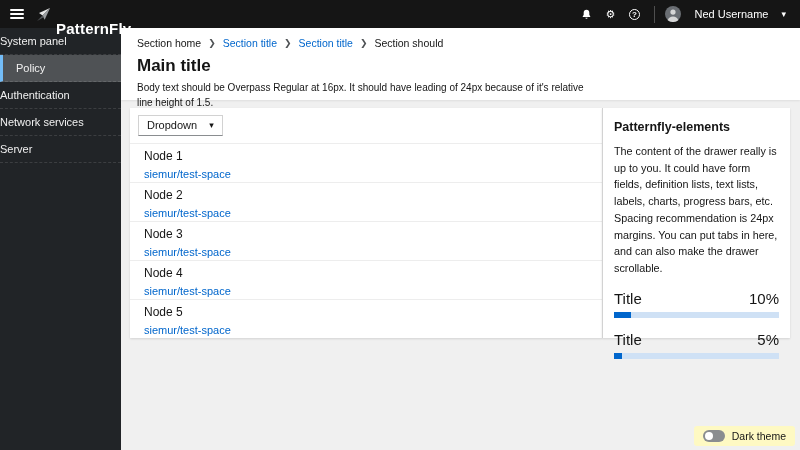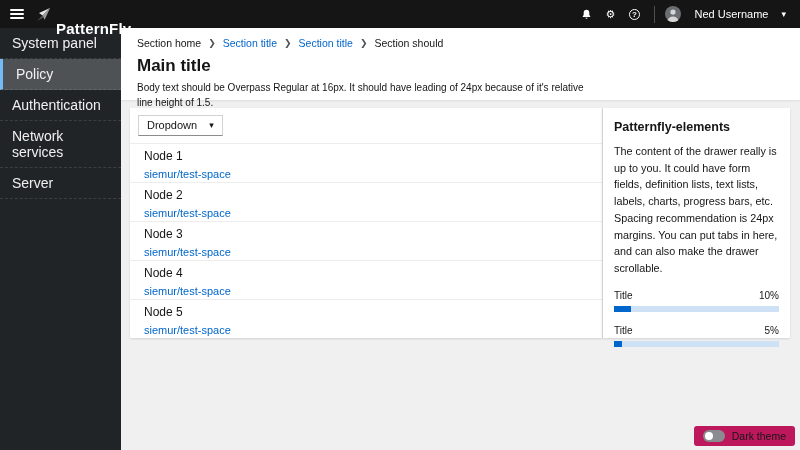--- a/index.html
+++ b/index.html
@@ -27,21 +27,21 @@
   .q-circle{ width:11px; height:11px; border:1px solid #fff; border-radius:50%; color:#fff;
     font-size:8px; font-weight:700; display:flex; align-items:center; justify-content:center; }
   .head-divider{ width:1px; height:17px; background:rgba(255,255,255,.25); margin:0 10px 0 8px; }
   .user-menu{ display:flex; align-items:center; gap:13px; margin-right:14px; cursor:pointer; }
   .user-name{ color:#fff; font-size:11px; }
   .caret{ color:#fff; font-size:9px; font-family:"DejaVu Sans", sans-serif; }
 
   
   .sidebar{ position:absolute; top:28px; left:0; width:121px; bottom:0; background:#212427; z-index:4;}
   .nav-item{
-    padding:7px 8px 7px 12px; font-size:14px; color:#f0f0f0; cursor:pointer;
+    padding:7px 8px 7px 0; font-size:11px; color:#f0f0f0; cursor:pointer;
     border-bottom:1px dashed rgba(255,255,255,.12);
   }
   .nav-item.current{
     background:#4f5255; border-left:3px solid #73bcf7; padding-left:13px;
   }
 
   
   .page-header{
     position:absolute; left:121px; top:28px; width:679px; height:72px;
     background:#fff; padding:9px 16px 0 16px;
@@ -75,27 +75,27 @@
   
   .drawer-panel{
     position:absolute; left:602px; top:108px; width:188px; height:230px;
     background:#fff; border-left:1px solid #d2d2d2;
     box-shadow:0 1px 2px rgba(3,3,3,.12);
     padding:12px 11px;
   }
   .drawer-title{ font-size:12.5px; font-weight:700; }
   .drawer-body{ font-size:10.8px; line-height:1.55; margin-top:9px; color:#151515; }
   .progress-group{ margin-top:13px; }
-  .progress-head{ display:flex; justify-content:space-between; font-size:10px;align-items:center; }
+  .progress-head{ display:flex; justify-content:space-between; font-size:15px;align-items:center; }
   .progress-track{ height:6px; background:#cfe1f5; margin-top:5px; }
   .progress-fill{ height:100%; background:#0066cc; }
 
   
   .theme-card{
-    position:absolute; right:5px; bottom:4px; background:#be185d; border-radius:3px;
+    position:absolute; right:5px; bottom:4px; background:#fef9c3; border-radius:3px;
     display:flex; align-items:center; gap:7px; padding:4px 9px; height:20px;
   }
   .switch{ width:22px; height:12px; border-radius:6px; background:#8a8d90; position:relative; cursor:pointer; }
   .switch .knob{ position:absolute; left:2px; top:2px; width:8px; height:8px; border-radius:50%; background:#fff; }
   .theme-label{ font-size:10.5px; color:#151515; }
 </style>
 </head>
 <body>
 
 <header class="masthead">

